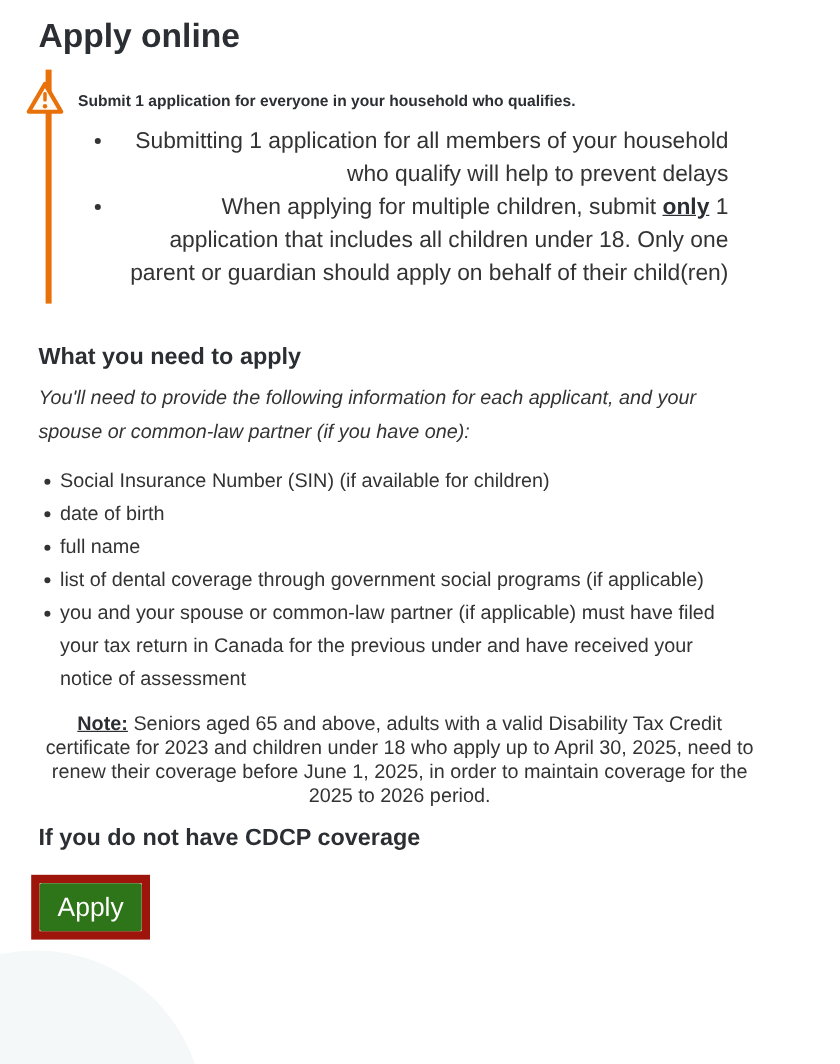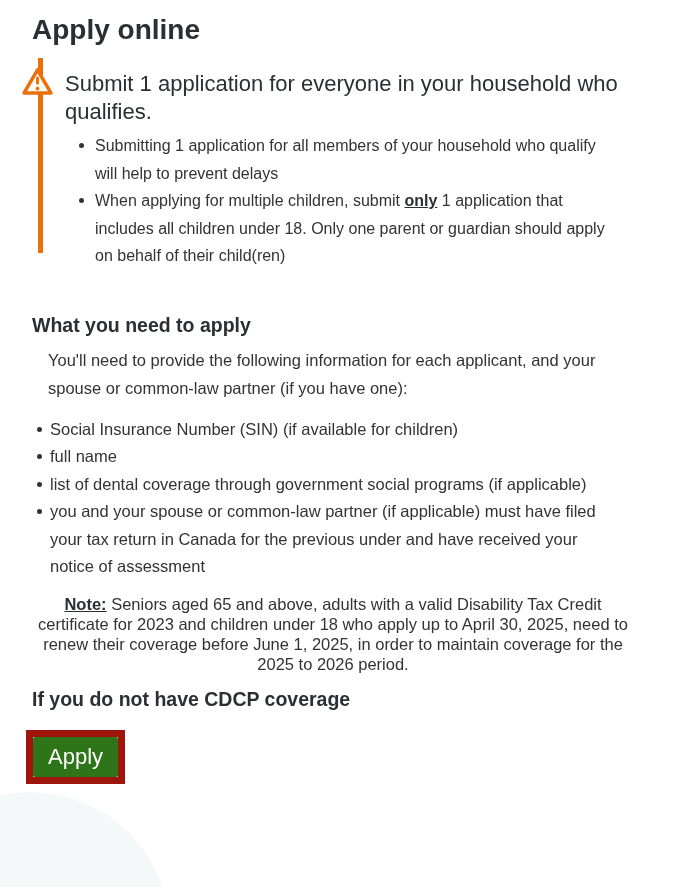--- a/index.html
+++ b/index.html
@@ -60,60 +60,62 @@
     position: absolute;
     left: -11px;
     top: 9px;
     width: 33px;
     height: 29px;
     color: var(--warning-accent);
     background: transparent;
   }
   .warning-lead {
     margin: 0 0 6px 0;
-    font-size: 22px;
+    font-size: 13px;
     line-height: 28px;
-    font-weight: 400;
+    font-weight: 700;
     color: var(--heading-text);
   }
   .warning ul {
     list-style: none;
     margin: 0;
     padding: 0 0 0 12px;
   }
   .warning li {
     position: relative;
     padding-left: 18px;
-    font-size: 16px;
+    font-size: 19px;
     line-height: 27.5px;
     max-width: 530px;
+    text-align: right;
   }
   .warning li::before {
     content: "";
     position: absolute;
     left: 2px;
     top: 11px;
     width: 5px;
     height: 5px;
     border-radius: 50%;
     background: var(--body-text);
   }
   
   .section-heading {
     font-size: 19.5px;
     line-height: 22px;
     font-weight: 700;
     color: var(--heading-text);
     margin: 0 0 10px 0;
   }
   .intro {
-    margin: 0 0 14px 16px;
+    margin: 0 0 14px 0;
     font-size: 16.5px;
     line-height: 28px;
     max-width: 597px;
+    font-style: italic;
   }
   ul.req-list {
     list-style: none;
     margin: 0 0 13px 0;
     padding: 0 0 0 5px;
   }
   ul.req-list li {
     position: relative;
     padding-left: 13px;
     font-size: 16.5px;
@@ -190,20 +192,21 @@
       </li>
     </ul>
   </section>
 
   <h2 class="section-heading">What you need to apply</h2>
 
   <p class="intro">You'll need to provide the following information for each applicant, and your spouse or common-law partner (if you have one):</p>
 
   <ul class="req-list">
     <li>Social Insurance Number (SIN) (if available for children)</li>
+    <li>date of birth</li>
     <li>full name</li>
     <li>list of dental coverage through government social programs (if applicable)</li>
     <li>you and your spouse or common-law partner (if applicable) must have filed your tax return in Canada for the previous under and have received your notice of assessment</li>
   </ul>
 
   <p class="note"><strong>Note:</strong><span> Seniors aged 65 and above, adults with a valid Disability Tax Credit certificate for 2023 and children under 18 who apply up to April 30, 2025, need to renew their coverage before June 1, 2025, in order to maintain coverage for the 2025 to 2026 period.</span></p>
 
   <h2 class="section-heading cta-heading">If you do not have CDCP coverage</h2>
 
   <div class="highlight-box">

